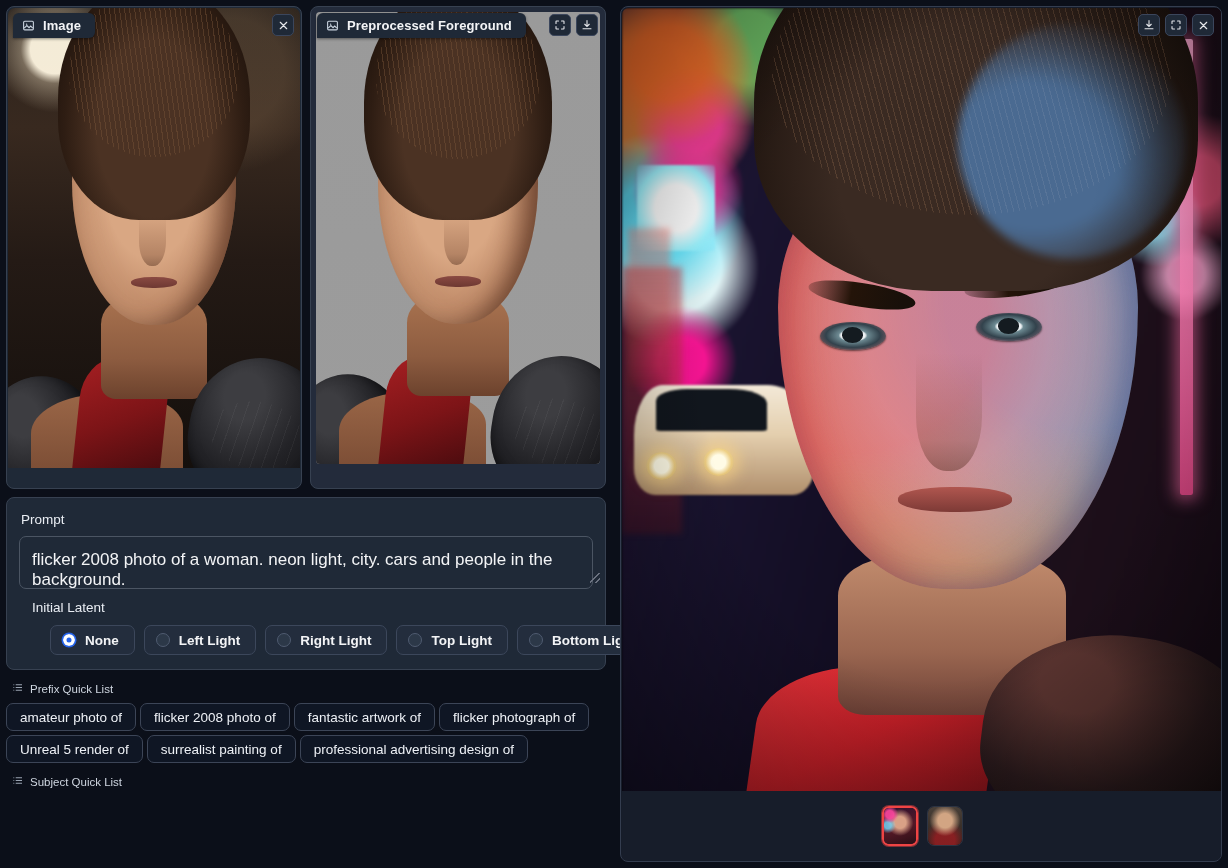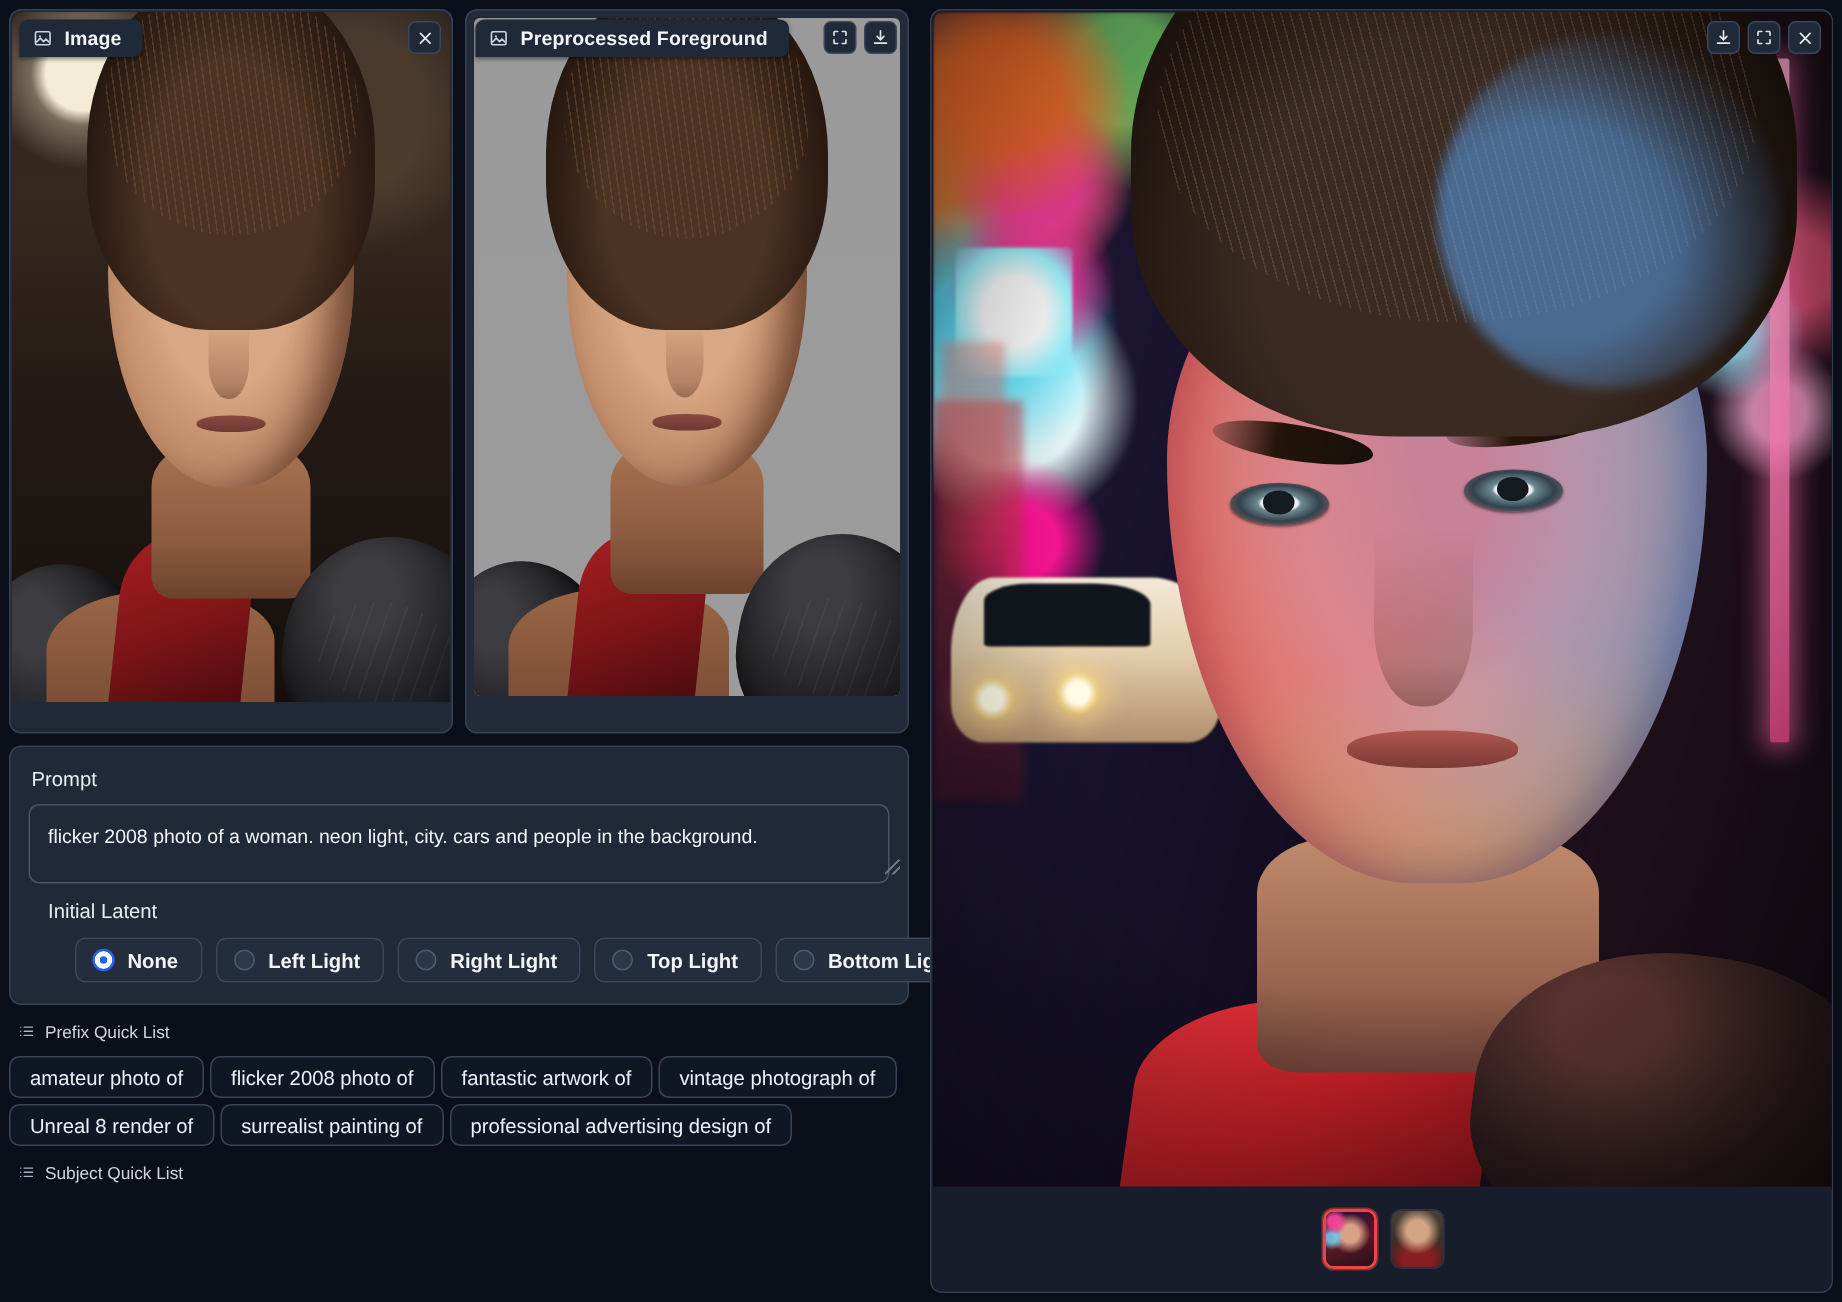--- a/index.html
+++ b/index.html
@@ -303,21 +303,21 @@
   .field-label {
     font-size: 13.5px; color: #e9edf3; margin: 2px 0 9px 2px;
   }
   .prompt-box {
     position: relative;
     width: 100%; height: 53px;
     background: #1f2937;
     border: 1px solid #4b5563;
     border-radius: 7px;
     padding: 13px 12px;
-    font-size: 13px; color: #f3f4f6;
+    font-size: 17px; color: #f3f4f6;
     line-height: 1.2;
   }
   .resize-grip {
     position: absolute; right: 3px; bottom: 2px;
     width: 10px; height: 10px;
     background:
       linear-gradient(135deg, rgba(0,0,0,0) 44%, #6b7280 45%, #6b7280 54%, rgba(0,0,0,0) 55%),
       linear-gradient(135deg, rgba(0,0,0,0) 70%, #6b7280 71%, #6b7280 80%, rgba(0,0,0,0) 81%);
   }
 
@@ -520,22 +520,22 @@
           <svg width="11" height="11" viewBox="0 0 24 24" fill="none" stroke="#aab4c2" stroke-width="2" stroke-linecap="round">
             <path d="M9 6h12M9 12h12M9 18h12M4 6h.01M4 12h.01M4 18h.01"></path>
           </svg>
         </span>
         <span>Prefix Quick List</span>
       </div>
       <div class="chips">
         <div class="chip">amateur photo of</div>
         <div class="chip">flicker 2008 photo of</div>
         <div class="chip">fantastic artwork of</div>
-        <div class="chip">vintage photograph of</div>
-        <div class="chip">Unreal 8 render of</div>
+        <div class="chip">flicker photograph of</div>
+        <div class="chip">Unreal 5 render of</div>
         <div class="chip">surrealist painting of</div>
         <div class="chip">professional advertising design of</div>
       </div>
     </div>
 
     <div class="qlist">
       <div class="qlist-head">
         <span>
           <svg width="11" height="11" viewBox="0 0 24 24" fill="none" stroke="#aab4c2" stroke-width="2" stroke-linecap="round">
             <path d="M9 6h12M9 12h12M9 18h12M4 6h.01M4 12h.01M4 18h.01"></path>

